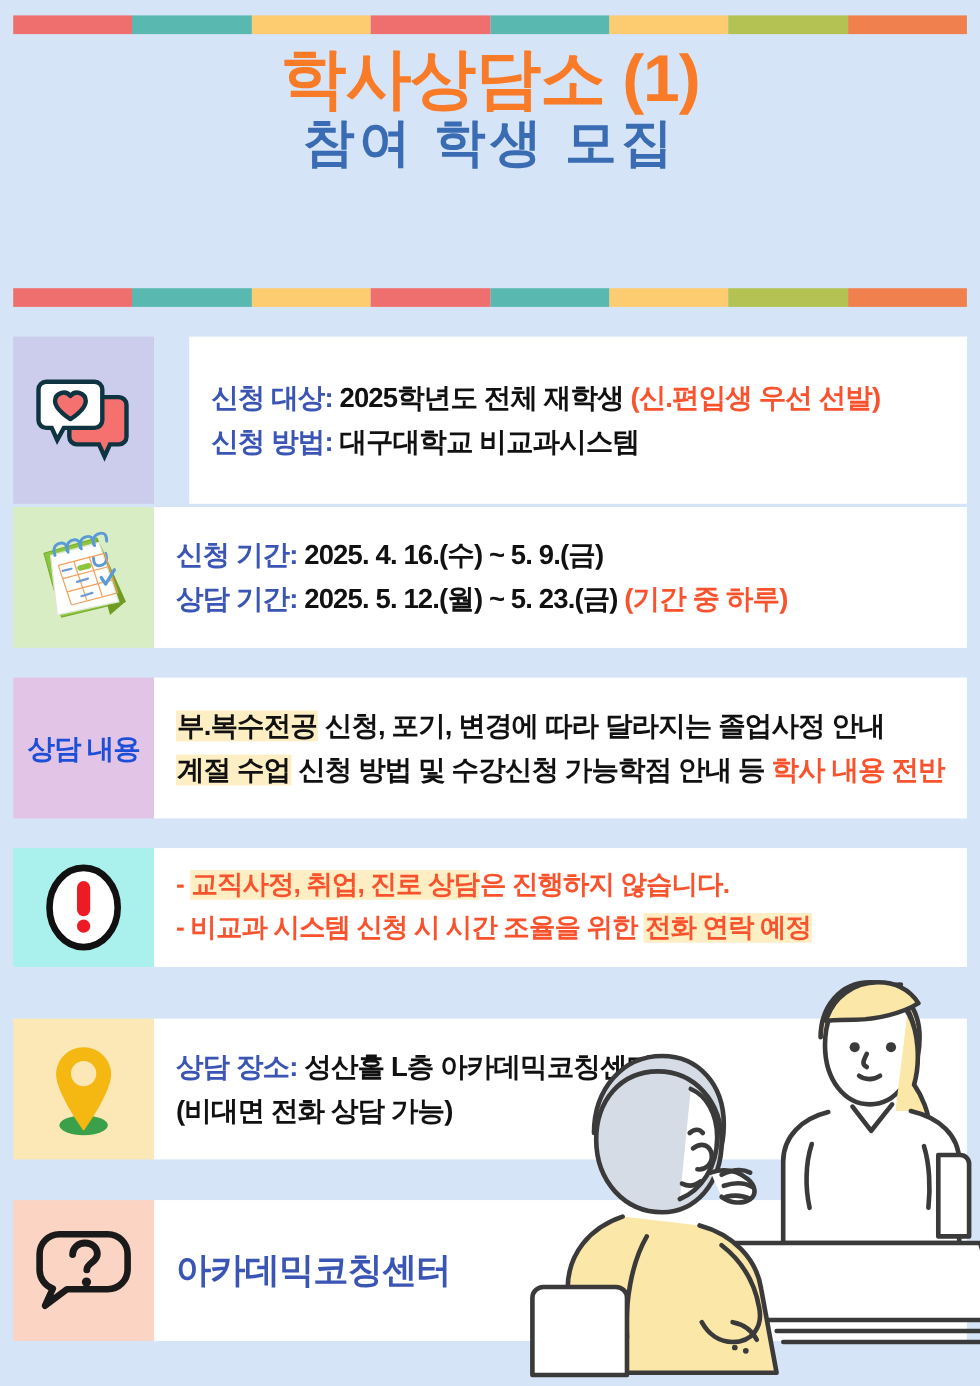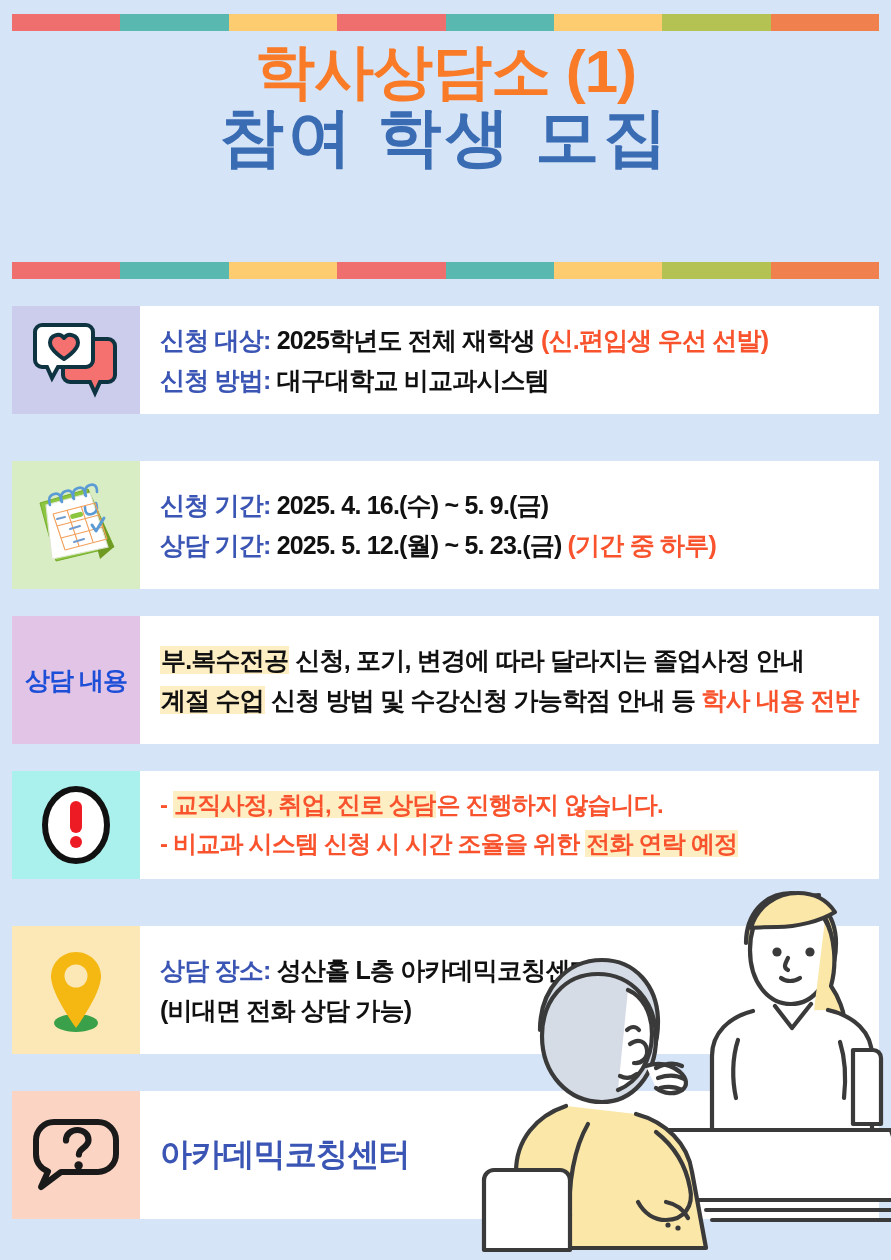--- a/index.html
+++ b/index.html
@@ -18,21 +18,21 @@
   .rule.bottom{top:262px;}
   .rule span{flex:1 1 0;height:100%;display:block;}
 
   
   .title-block{position:absolute;left:0;top:40px;width:891px;text-align:center;}
   .title-line{
     font-weight:bold;letter-spacing:-1px;line-height:1.06;
     font-size:60px;white-space:nowrap;
   }
   .title-line.one{color:#f97b28;}
-  .title-line.two{color:#3a6cb4;font-size:64px;letter-spacing:4px;}
+  .title-line.two{color:#3a6cb4;font-size:47px;letter-spacing:4px;}
 
   
   .row{position:absolute;left:12px;width:867px;display:flex;align-items:stretch;}
   .icon-box{
     width:128px;flex:0 0 128px;display:flex;align-items:center;justify-content:center;
     position:relative;
   }
   .icon-box .lbl{
     font-size:25px;font-weight:bold;color:#1d4ed8;letter-spacing:-1px;white-space:nowrap;
   }
@@ -43,21 +43,21 @@
   .line{
     font-size:25px;font-weight:bold;color:#111111;letter-spacing:-0.8px;
     line-height:1.62;white-space:nowrap;
   }
   .lab{color:#3a55b4;}
   .red{color:#f9532e;}
   .hl{background:#fdeec4;padding:0 1px;}
   .dash{color:#f9532e;}
 
   
-  #row1{top:306px;height:108px;}
+  #row1{top:306px;height:152px;gap:32px;}
   #row1 .icon-box{background:#ccccec;}
   #row2{top:461px;height:128px;}
   #row2 .icon-box{background:#d9edc4;}
   #row3{top:616px;height:128px;}
   #row3 .icon-box{background:#e2c5e6;}
   #row4{top:771px;height:108px;}
   #row4 .icon-box{background:#aaf0ec;}
   #row5{top:926px;height:128px;}
   #row5 .icon-box{background:#fce8b6;}
   #row6{top:1091px;height:128px;}

